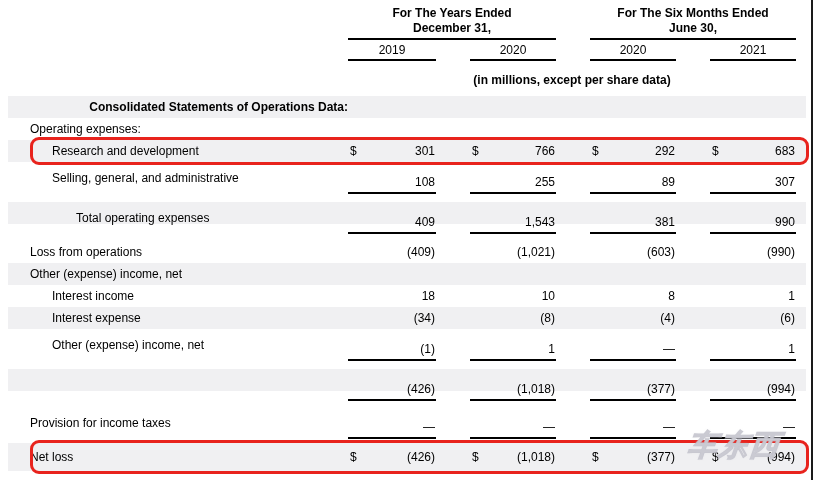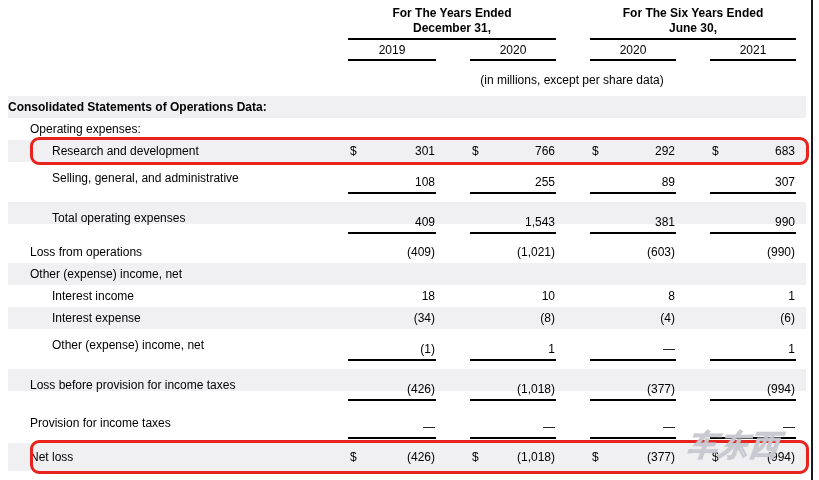--- a/index.html
+++ b/index.html
@@ -23,36 +23,36 @@
     text-align:center; font-weight:bold; line-height:15px;
     padding-bottom:2px; border-bottom:2px solid #000;
   }
   .g1 { grid-column:2 / 5; }
   .g2 { grid-column:6 / 9; }
   .hdr-years .ycell {
     font-weight:normal; text-align:center; padding:3px 0 2px; border-bottom:2px solid #000;
   }
   .y0 { grid-column:2; } .y1 { grid-column:4; } .y2 { grid-column:6; } .y3 { grid-column:8; }
   .units-row { margin-top:12px; }
-  .units { grid-column:2 / 9; text-align:center; font-weight:normal; }
+  .units { grid-column:2 / 9; text-align:center; font-weight:bold; }
 
   
   #rows { margin-top:9px; }
   .row { position:relative; display:grid;
          grid-template-columns:340px 88px 34px 86px 34px 86px 34px 86px;
          align-items:center; height:22px; }
   .row.tall { height:28px; }
   .row.shaded { background:#f0f0f2; }
   .spacer { width:100%; }
   .label { grid-column:1; white-space:nowrap; overflow:hidden; }
-  .label.bold { font-weight:bold; }
+  .label.bold { font-weight:bold;text-align:right; }
   .indent-0 { padding-left:0; }
   .indent-1 { padding-left:22px; }
   .indent-2 { padding-left:44px; }
-  .indent-3 { padding-left:44px; }
+  .indent-3 { padding-left:68px; }
   .cell { display:flex; align-items:center; height:100%; }
   .cell.col0 { grid-column:2; } .cell.col1 { grid-column:4; }
   .cell.col2 { grid-column:6; } .cell.col3 { grid-column:8; }
   .cell.rule { border-bottom:2px solid #000; height:20px; margin-top:10px; }
   .dollar { padding-left:2px; }
   .val { margin-left:auto; padding-right:1px; }
 
   .hl-box {
     position:absolute; left:22px; right:-3px; top:-3px; bottom:-3px;
     border:3px solid #e8231d; border-radius:9px;
@@ -76,21 +76,21 @@
   <div class="vline"></div>
 
   <div class="table">
 
     <div class="grid hdr-titles">
       <div class="group g1">
         <div>For The Years Ended</div>
         <div>December 31,</div>
       </div>
       <div class="group g2">
-        <div>For The Six Years Ended</div>
+        <div>For The Six Months Ended</div>
         <div>June 30,</div>
       </div>
     </div>
 
     <div class="grid hdr-years">
       <div class="ycell y0">2019</div>
       <div class="ycell y1">2020</div>
       <div class="ycell y2">2020</div>
       <div class="ycell y3">2021</div>
     </div>
@@ -228,21 +228,20 @@
           </div>
           <div class="cell col2 rule">
             <span class="val">—</span>
           </div>
           <div class="cell col3 rule">
             <span class="val">1</span>
           </div>
         </div>
         <div class="spacer" style="height: 18px;"></div>
         <div class="row shaded">
-          <div class="label indent-1">Loss before provision for income taxes</div>
           <div class="cell col0 rule">
             <span class="val">(426)</span>
           </div>
           <div class="cell col1 rule">
             <span class="val">(1,018)</span>
           </div>
           <div class="cell col2 rule">
             <span class="val">(377)</span>
           </div>
           <div class="cell col3 rule">

